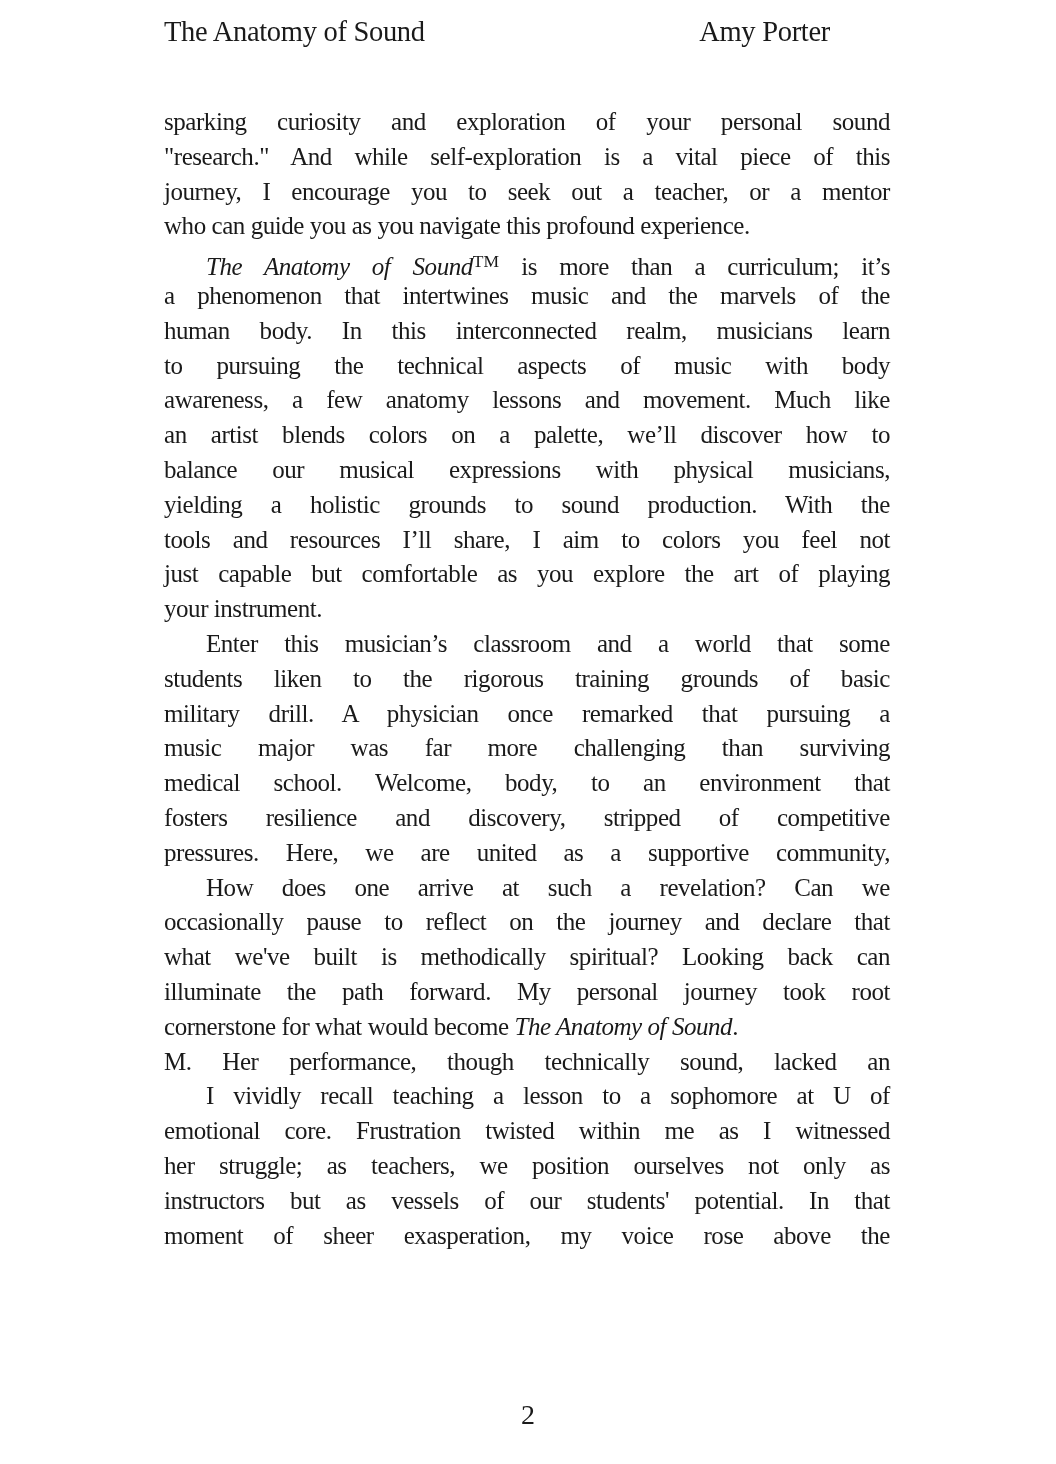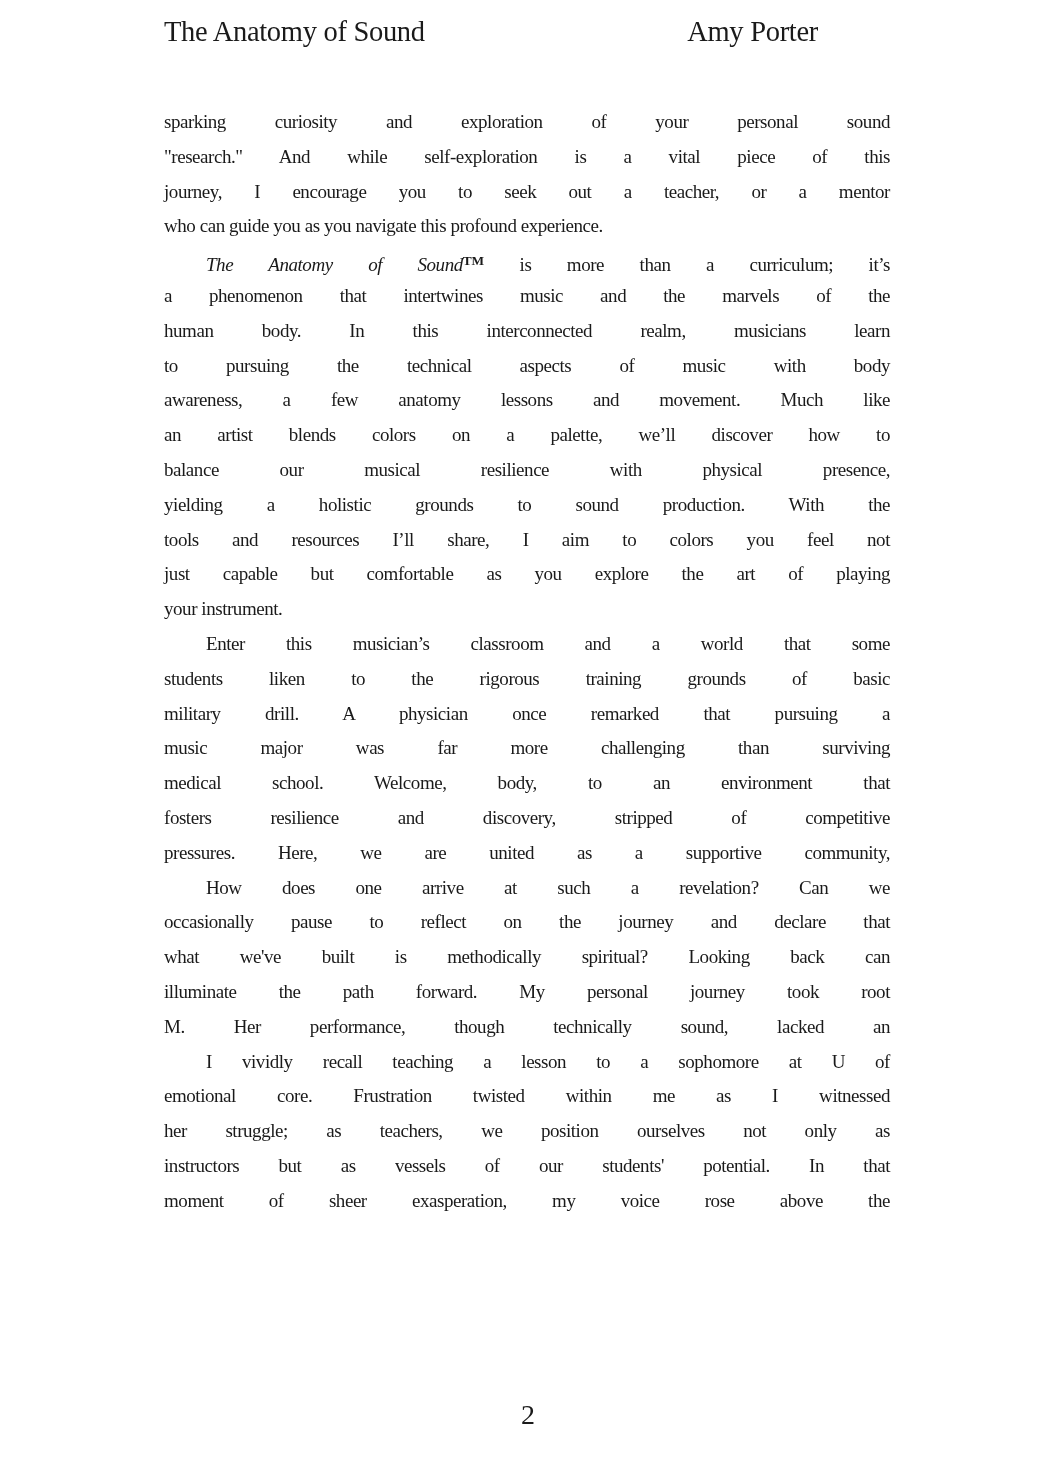--- a/index.html
+++ b/index.html
@@ -1,29 +1,29 @@
 <!DOCTYPE html>
 <html><head>
 <meta charset="utf-8">
 <style>
   html, body { margin: 0; padding: 0; background: #ffffff; }
   body { width: 1056px; height: 1464px; position: relative; overflow: hidden;
          font-family: "Liberation Serif", "DejaVu Serif", serif; color: #1a1a1a; }
   .header { position: absolute; top: 14px; left: 164px; width: 666px; height: 36px;
             font-size: 28.5px; line-height: 36px; }
   .header .title { position: absolute; left: 0; top: 0; letter-spacing: -0.3px; }
-  .header .author { position: absolute; right: 12px; top: 0; letter-spacing: -0.3px; }
+  .header .author { position: absolute; right: 0; top: 0; letter-spacing: -0.3px; }
   .body-text { position: absolute; top: 105px; left: 164px; width: 726px;
-               font-size: 19px; line-height: 34.8px; letter-spacing: -0.45px; }
+               font-size: 25px; line-height: 34.8px; letter-spacing: -0.45px; }
   .line { display: block; height: 34.8px; white-space: nowrap; text-align: justify;
           text-align-last: justify; }
   .line.last { text-align-last: left; }
   .line.indent { padding-left: 42px; }
   .line i { font-style: italic; }
-  .tm { font-size: 0.7em; vertical-align: 0.45em; letter-spacing: 0; font-weight: bold; }
+  .tm { font-size: 0.7em; vertical-align: 0.45em; letter-spacing: 0; }
   .footer { position: absolute; top: 1398px; left: 0; width: 1056px; text-align: center;
             font-size: 28px; line-height: 34px; }
 </style>
 </head>
 <body>
 
 <div class="header">
   <span class="title">The Anatomy of Sound</span>
   <span class="author">Amy Porter</span>
 </div>
@@ -37,21 +37,21 @@
     <span class="line last">who can guide you as you navigate this profound experience.</span>
   </div>
 
   <div>
     <span class="line indent"><i>The Anatomy of Sound</i><span class="tm">TM</span><span> is more than a curriculum; it’s</span></span>
     <span class="line">a phenomenon that intertwines music and the marvels of the</span>
     <span class="line">human body. In this interconnected realm, musicians learn</span>
     <span class="line">to pursuing the technical aspects of music with body</span>
     <span class="line">awareness, a few anatomy lessons and movement. Much like</span>
     <span class="line">an artist blends colors on a palette, we’ll discover how to</span>
-    <span class="line">balance our musical resilience with physical presence,</span>
+    <span class="line">balance our musical expressions with physical musicians,</span>
     <span class="line">yielding a holistic grounds to sound production. With the</span>
     <span class="line">tools and resources I’ll share, I aim to colors you feel not</span>
     <span class="line">just capable but comfortable as you explore the art of playing</span>
     <span class="line last">your instrument.</span>
   </div>
 
   <div>
     <span class="line indent">Enter this musician’s classroom and a world that some</span>
     <span class="line">students liken to the rigorous training grounds of basic</span>
     <span class="line">military drill. A physician once remarked that pursuing a</span>
@@ -59,20 +59,21 @@
     <span class="line">medical school. Welcome, body, to an environment that</span>
     <span class="line">fosters resilience and discovery, stripped of competitive</span>
     <span class="line">pressures. Here, we are united as a supportive community,</span>
   </div>
 
   <div>
     <span class="line indent">How does one arrive at such a revelation? Can we</span>
     <span class="line">occasionally pause to reflect on the journey and declare that</span>
     <span class="line">what we've built is methodically spiritual? Looking back can</span>
     <span class="line">illuminate the path forward. My personal journey took root</span>
+    <span class="line last"><span>cornerstone for what would become </span><i>The Anatomy of Sound</i><span>.</span></span>
   </div>
 
   <div>
     <span class="line">M. Her performance, though technically sound, lacked an</span>
     <span class="line indent">I vividly recall teaching a lesson to a sophomore at U of</span>
     <span class="line">emotional core. Frustration twisted within me as I witnessed</span>
     <span class="line">her struggle; as teachers, we position ourselves not only as</span>
     <span class="line">instructors but as vessels of our students' potential. In that</span>
     <span class="line">moment of sheer exasperation, my voice rose above the</span>
   </div>

